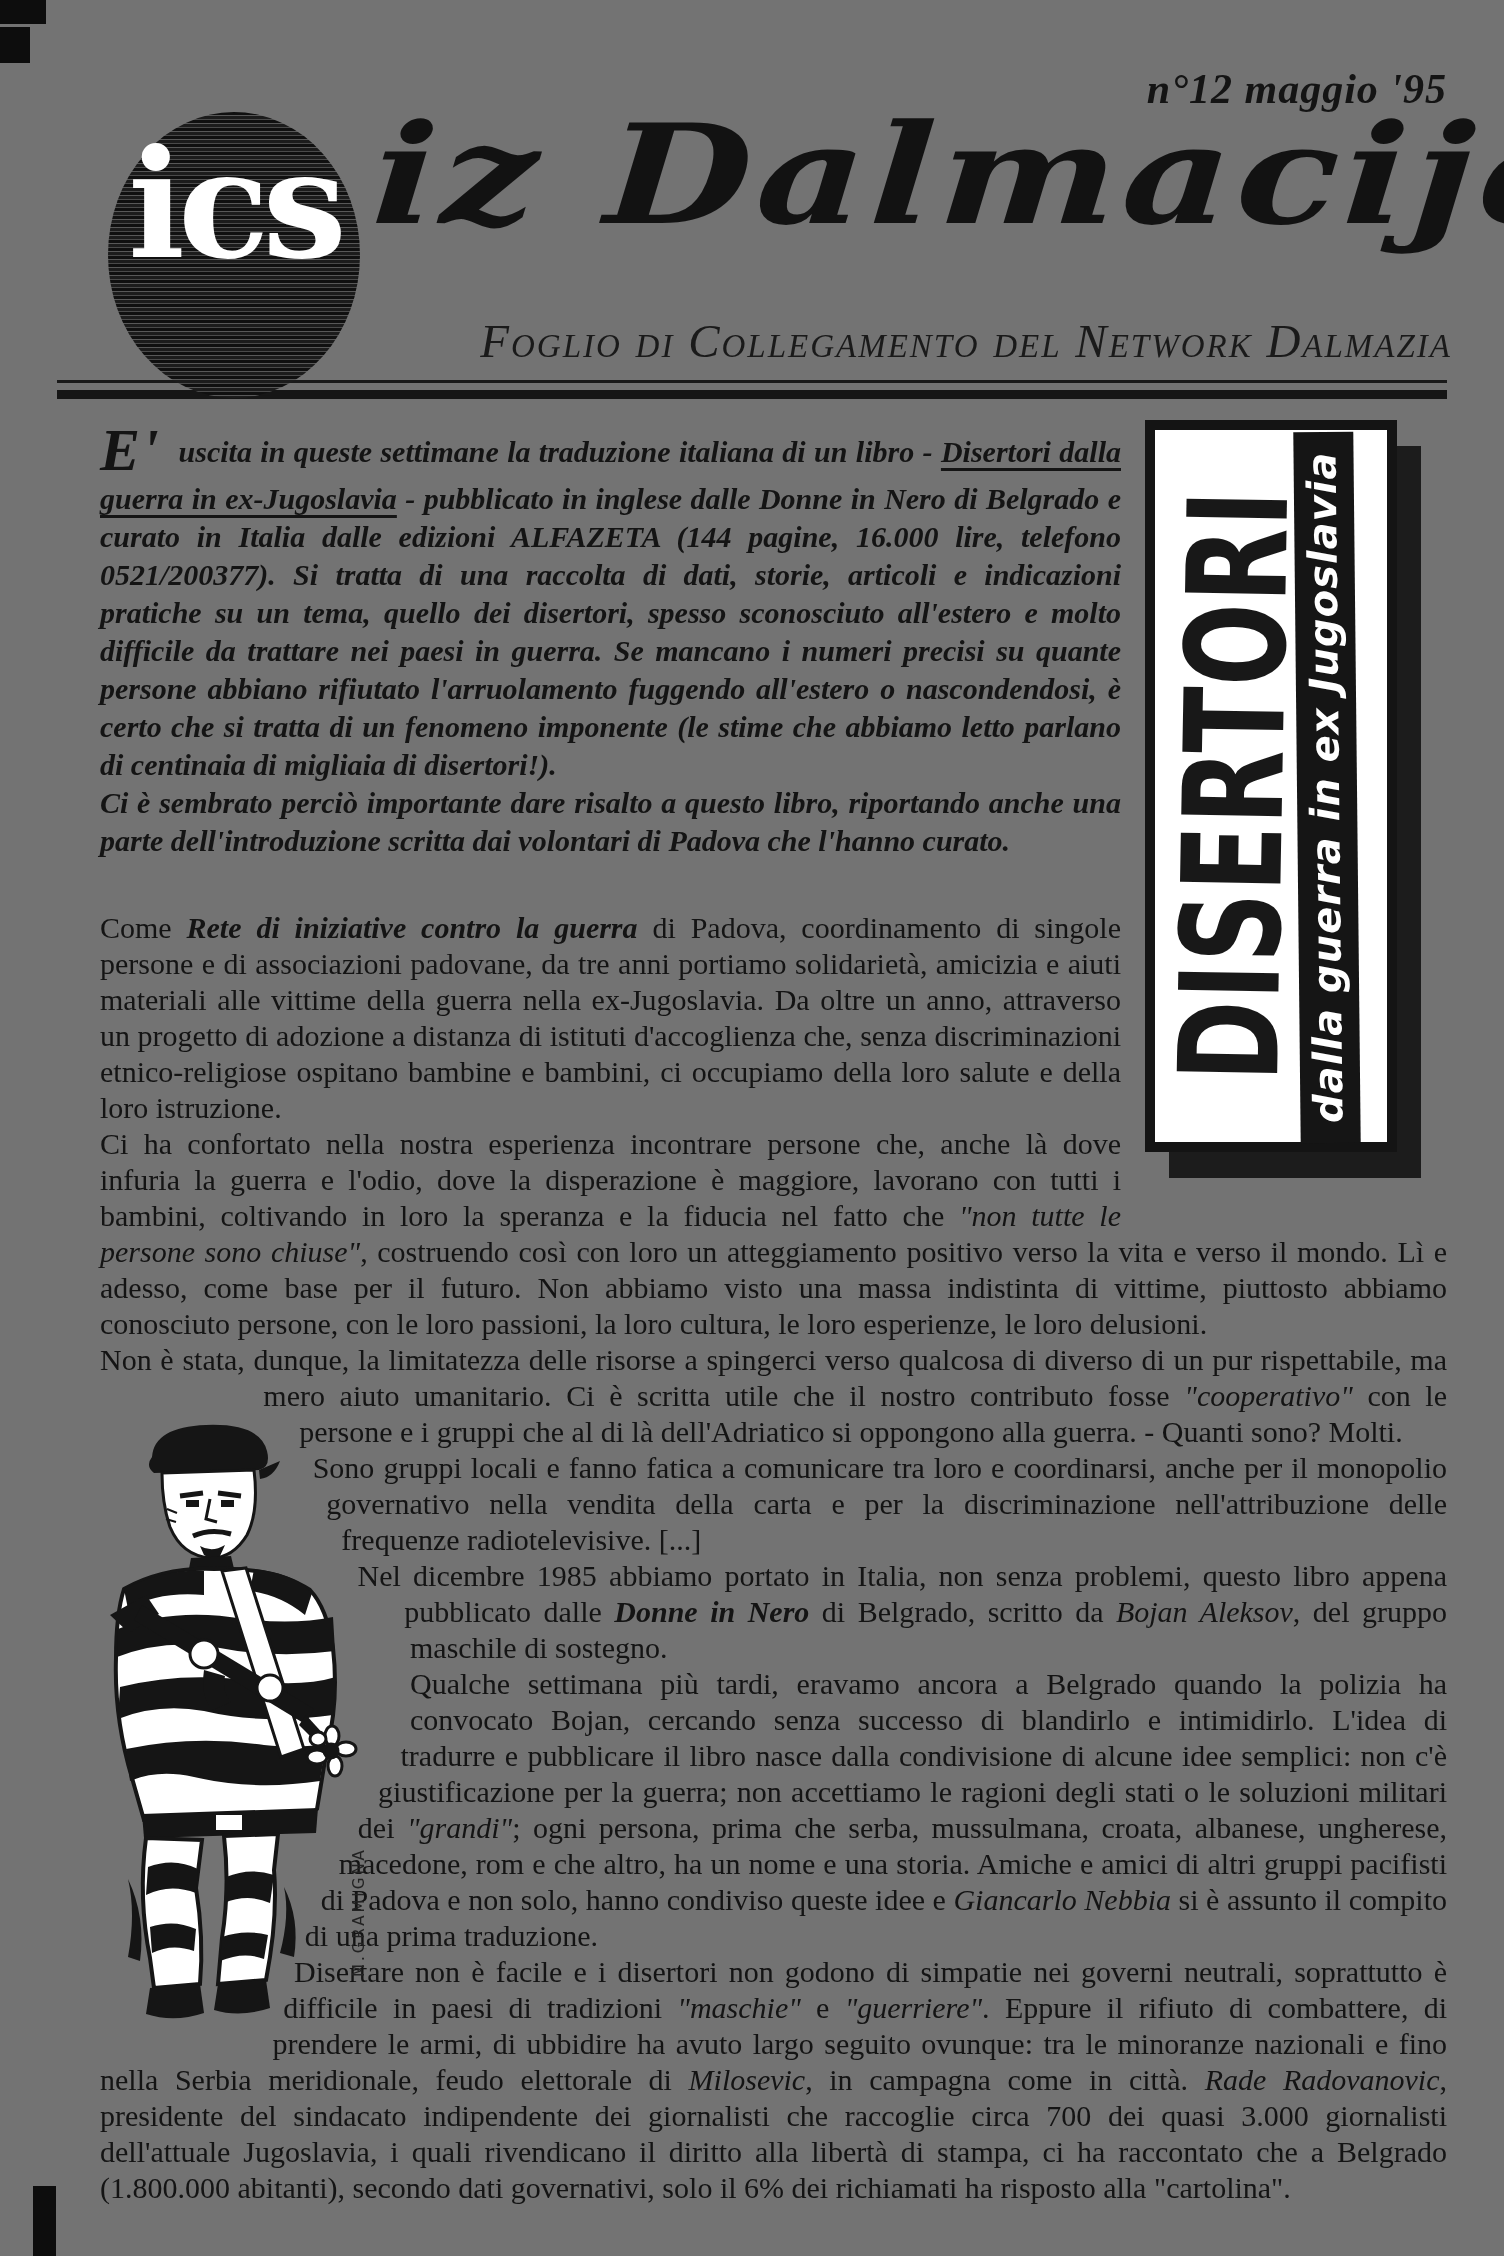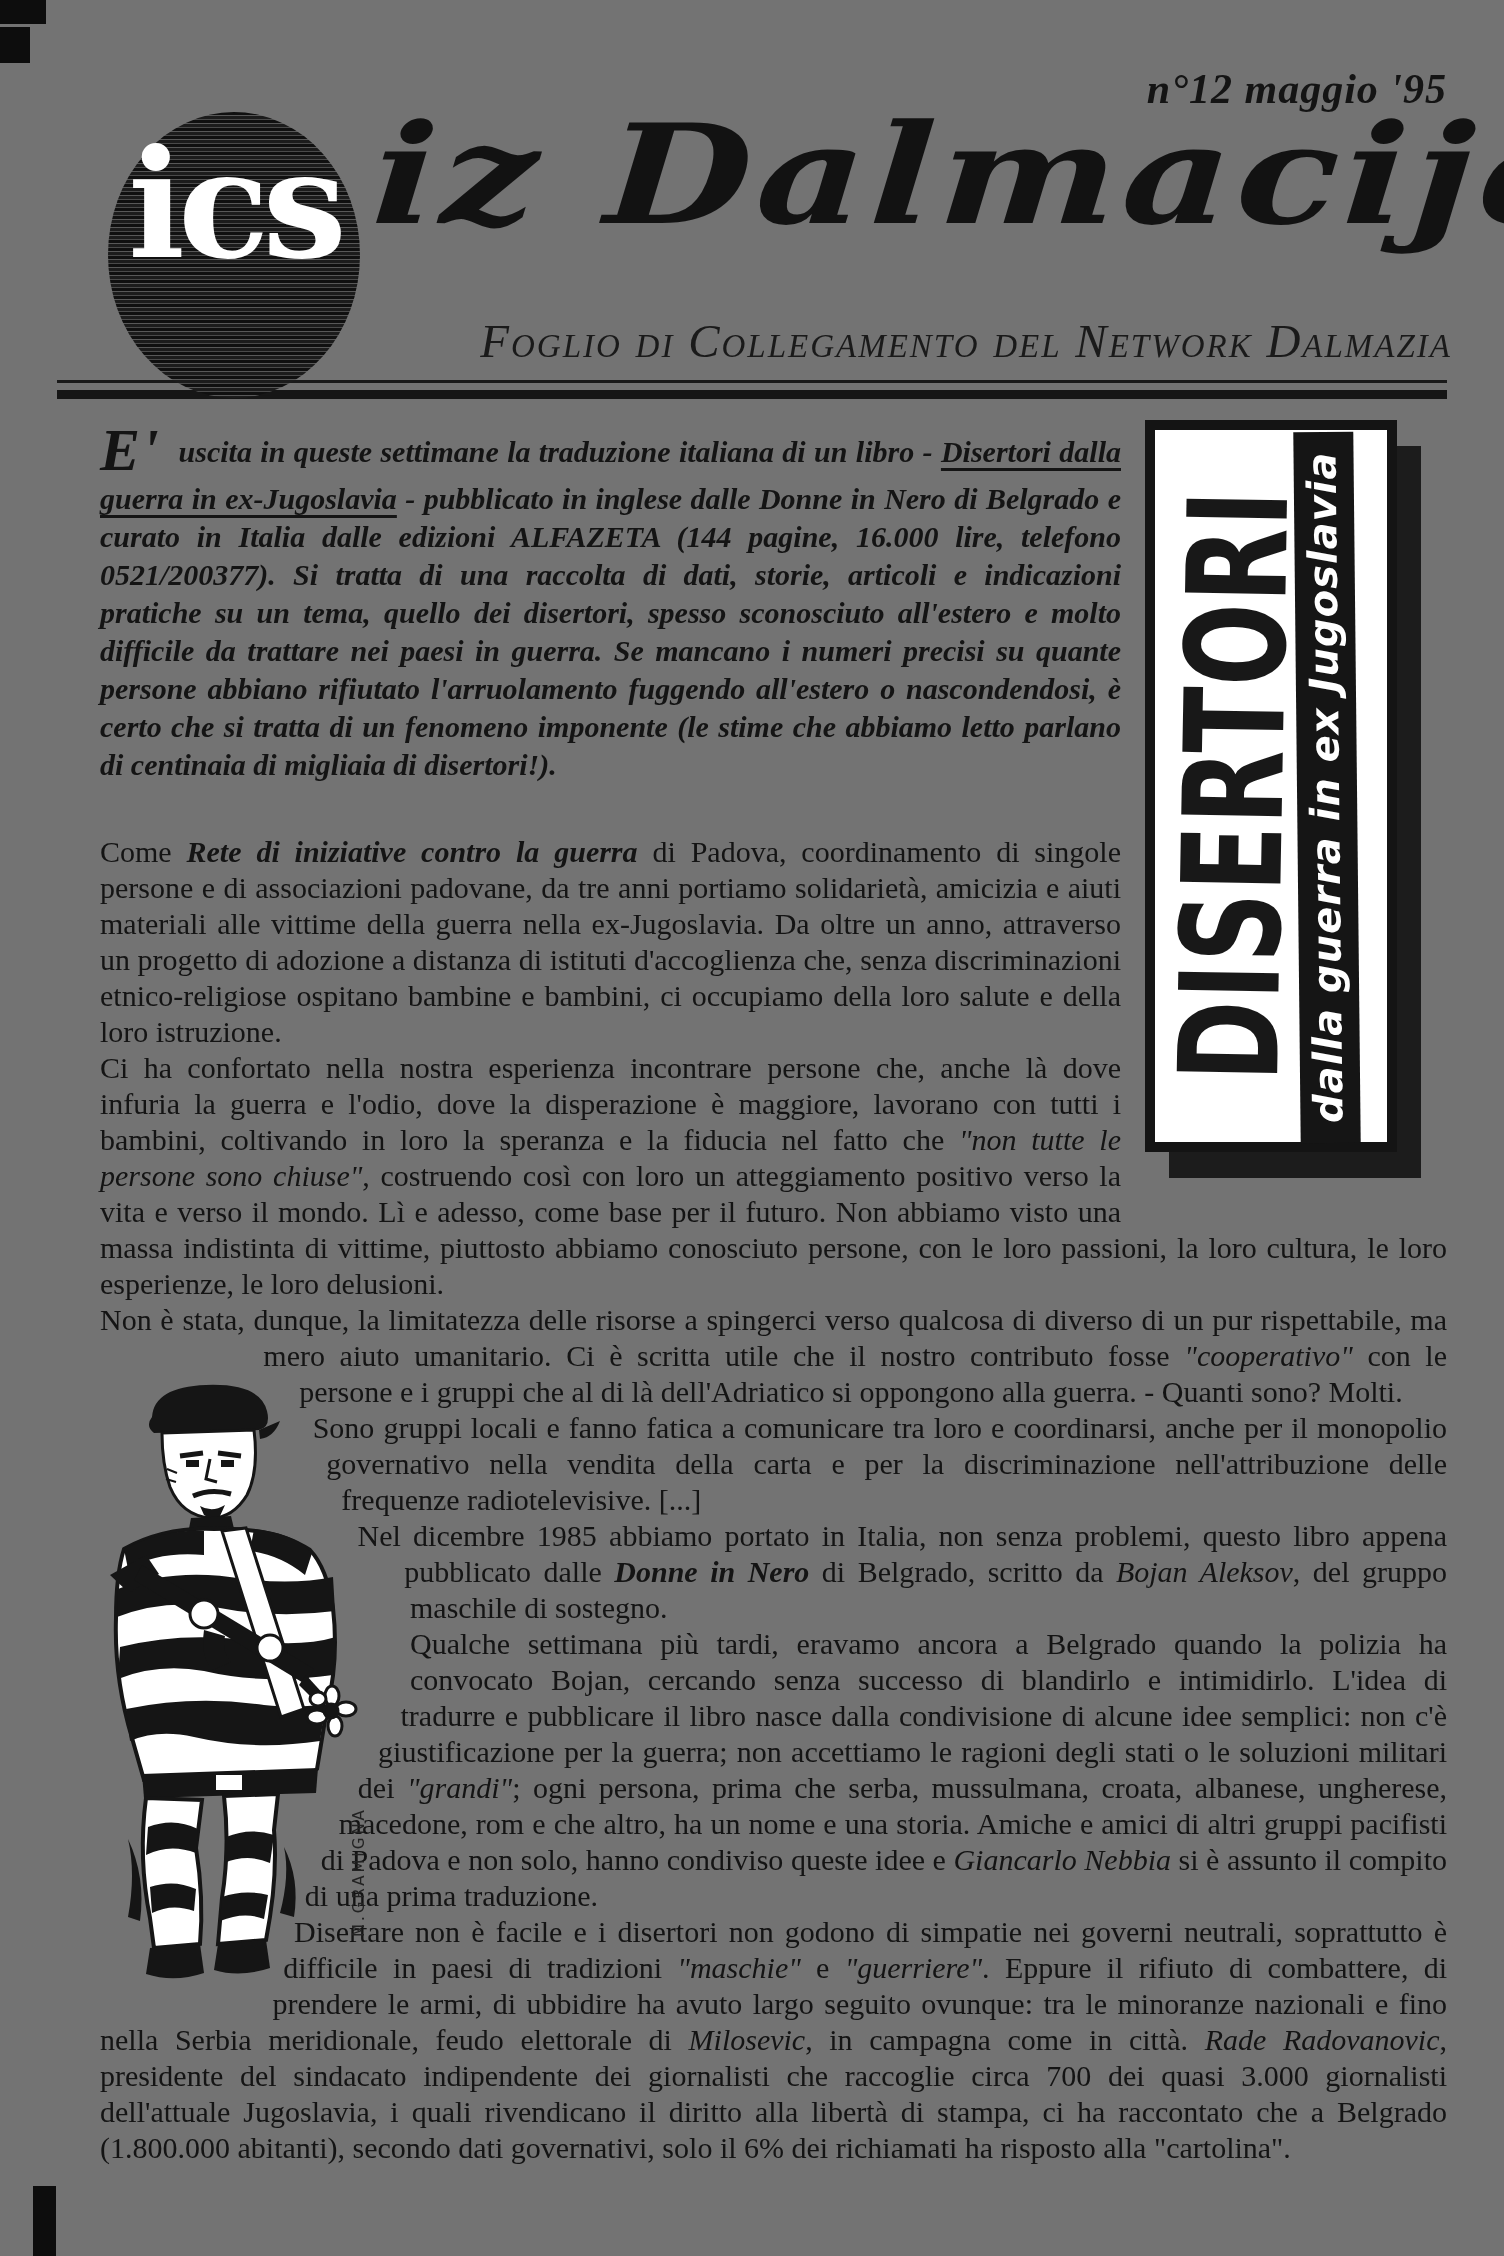--- a/index.html
+++ b/index.html
@@ -115,20 +115,21 @@
       <div class="book-cover">
         <div class="book-rot">
           <div class="book-title">DISERTORI</div>
           <div class="book-ribbon">dalla guerra in ex Jugoslavia</div>
         </div>
       </div>
     </aside>
 
     <div class="intro-wrap">
         <p><span class="st-dc">E' </span><span class="st-bi">uscita in queste settimane la traduzione italiana di un libro - </span><span class="st-biu">Disertori dalla guerra in ex-Jugoslavia</span><span class="st-bi"> - pubblicato in inglese dalle Donne in Nero di Belgrado e curato in Italia dalle edizioni ALFAZETA (144 pagine, 16.000 lire, telefono 0521/200377). Si tratta di una raccolta di dati, storie, articoli e indicazioni pratiche su un tema, quello dei disertori, spesso sconosciuto all'estero e molto difficile da trattare nei paesi in guerra. Se mancano i numeri precisi su quante persone abbiano rifiutato l'arruolamento fuggendo all'estero o nascondendosi, è certo che si tratta di un fenomeno imponente (le stime che abbiamo letto parlano di centinaia di migliaia di disertori!).</span></p>
+        <p><span class="st-bi">Ci è sembrato perciò importante dare risalto a questo libro, riportando anche una parte dell'introduzione scritta dai volontari di Padova che l'hanno curato.</span></p>
       </div>
 
     <div class="body-wrap">
         <p><span class="st-r">Come </span><span class="st-bi">Rete di iniziative contro la guerra</span><span class="st-r"> di Padova, coordinamento di singole persone e di associazioni padovane, da tre anni portiamo solidarietà, amicizia e aiuti materiali alle vittime della guerra nella ex-Jugoslavia. Da oltre un anno, attraverso un progetto di adozione a distanza di istituti d'accoglienza che, senza discriminazioni etnico-religiose ospitano bambine e bambini, ci occupiamo della loro salute e della loro istruzione.</span></p>
         <p><span class="st-r">Ci ha confortato nella nostra esperienza incontrare persone che, anche là dove infuria la guerra e l'odio, dove la disperazione è maggiore, lavorano con tutti i bambini, coltivando in loro la speranza e la fiducia nel fatto che </span><span class="st-i">"non tutte le persone sono chiuse"</span><span class="st-r">, costruendo così con loro un atteggiamento positivo verso la vita e verso il mondo. Lì e adesso, come base per il futuro. Non abbiamo visto una massa indistinta di vittime, piuttosto abbiamo conosciuto persone, con le loro passioni, la loro cultura, le loro esperienze, le loro delusioni.</span></p>
       </div>
 
     <div class="soldier-float">
       <svg width="336" height="630" viewBox="0 0 336 620" xmlns="http://www.w3.org/2000/svg">
 

